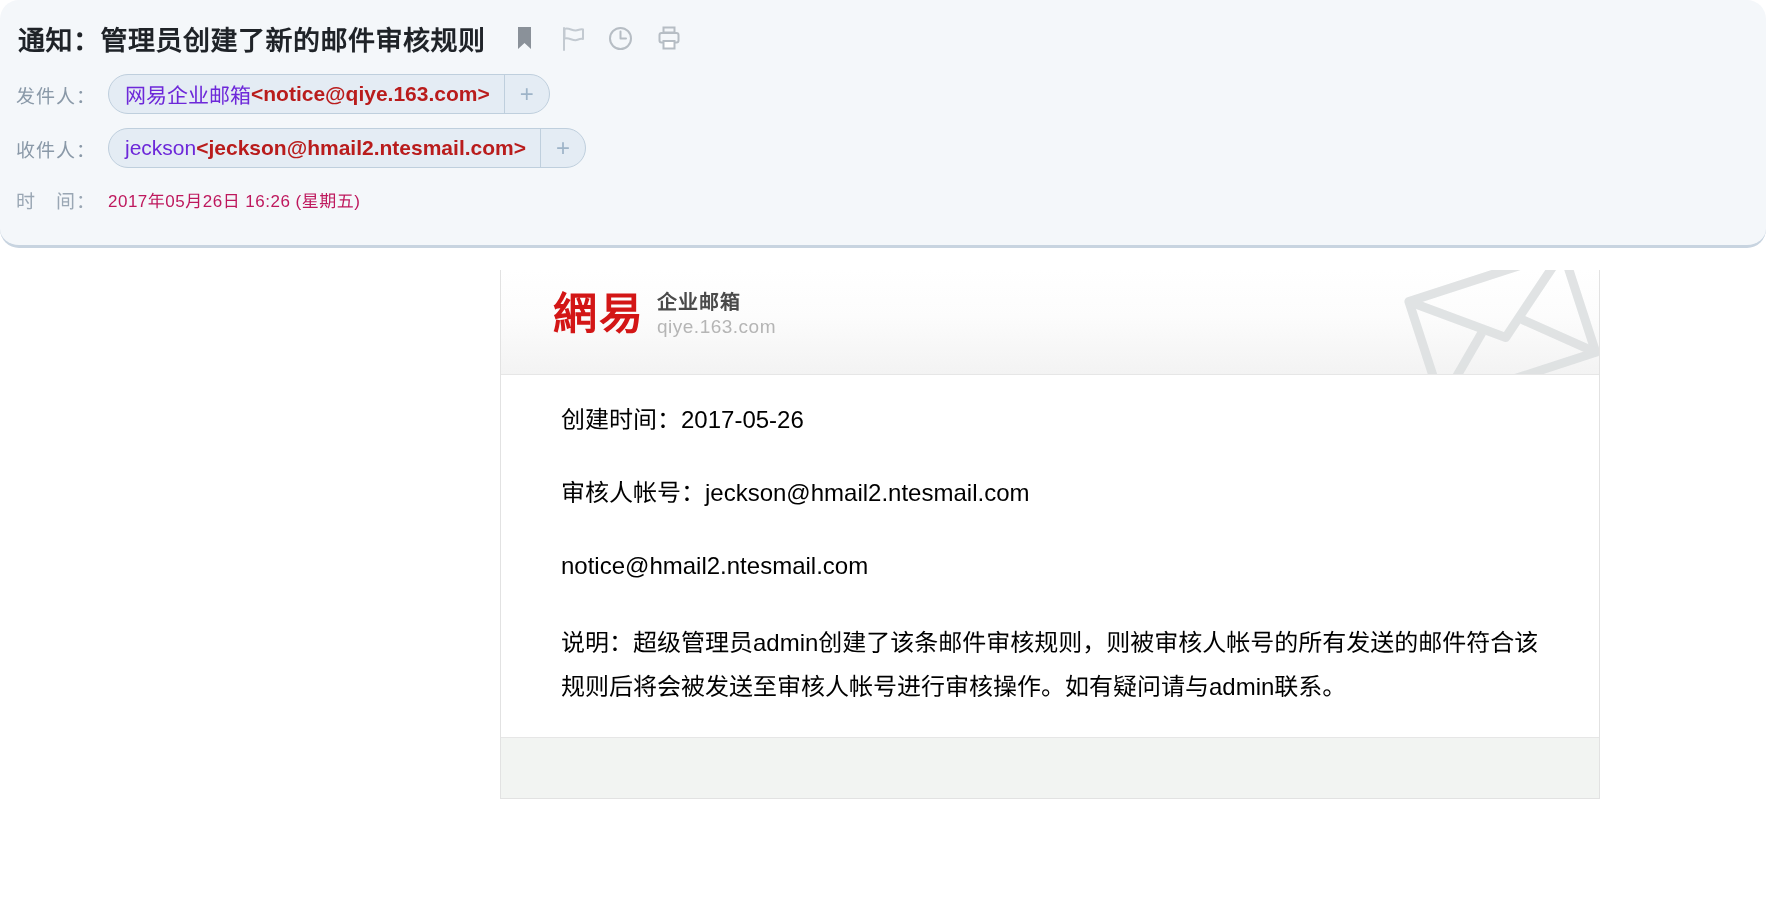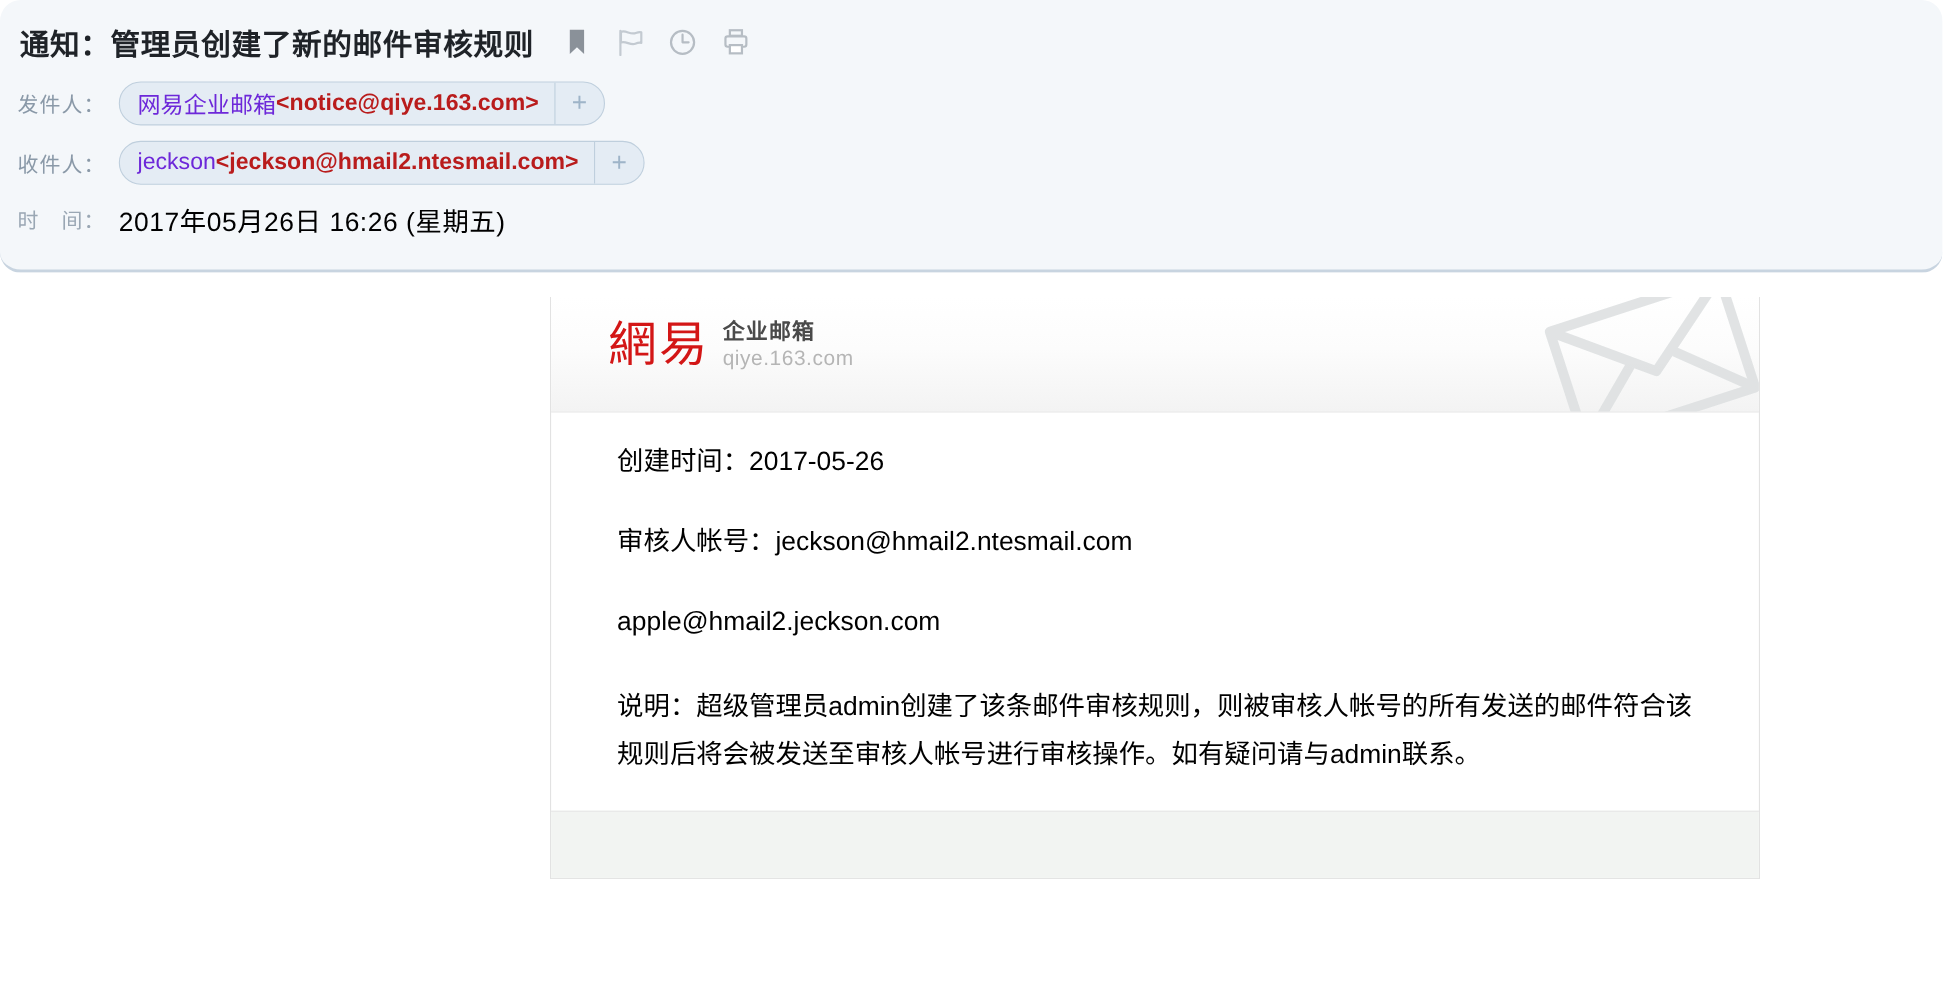--- a/index.html
+++ b/index.html
@@ -108,22 +108,22 @@
     height: 30px;
   }
   .time-label {
     font-size: 19px;
     color: #9aa7b4;
     width: 92px;
     flex: none;
     letter-spacing: 1px;
   }
   .time-value {
-    font-size: 24px;
-    color: #000000;
+    font-size: 17px;
+    color: #be185d;
     letter-spacing: 0.5px;
   }
 
   
   .mail-body {
     height: 666px;
     background: #fff;
     position: relative;
   }
   .card {
@@ -147,21 +147,21 @@
     position: absolute;
     left: 52px;
     top: 22px;
     display: flex;
     align-items: flex-end;
     gap: 12px;
   }
   .brand-cn {
     font-family: "DejaVu Serif", "Liberation Serif", serif;
     font-size: 44px;
-    font-weight: normal;
+    font-weight: bold;
     color: #d31616;
     line-height: 1;
     letter-spacing: 2px;
   }
   .brand-right { display: flex; flex-direction: column; line-height: 1; }
   .brand-sub {
     font-size: 20px;
     font-weight: bold;
     color: #4a4a4a;
     letter-spacing: 1px;
@@ -291,21 +291,21 @@
             <path d="M196 146 L136 92"></path>
           </g>
         </svg>
       </div>
 
     </div>
 
     <div class="card-content">
       <p class="cline">创建时间：2017-05-26</p>
       <p class="cline">审核人帐号：jeckson@hmail2.ntesmail.com</p>
-      <p class="cline">apple@hmail2.jeckson.com</p>
+      <p class="cline">notice@hmail2.ntesmail.com</p>
       <p class="cline para">说明：超级管理员admin创建了该条邮件审核规则，则被审核人帐号的所有发送的邮件符合该规则后将会被发送至审核人帐号进行审核操作。如有疑问请与admin联系。</p>
     </div>
 
     <div class="card-footer"></div>
 
   </div>
 
 </div>
 
 </body></html>

